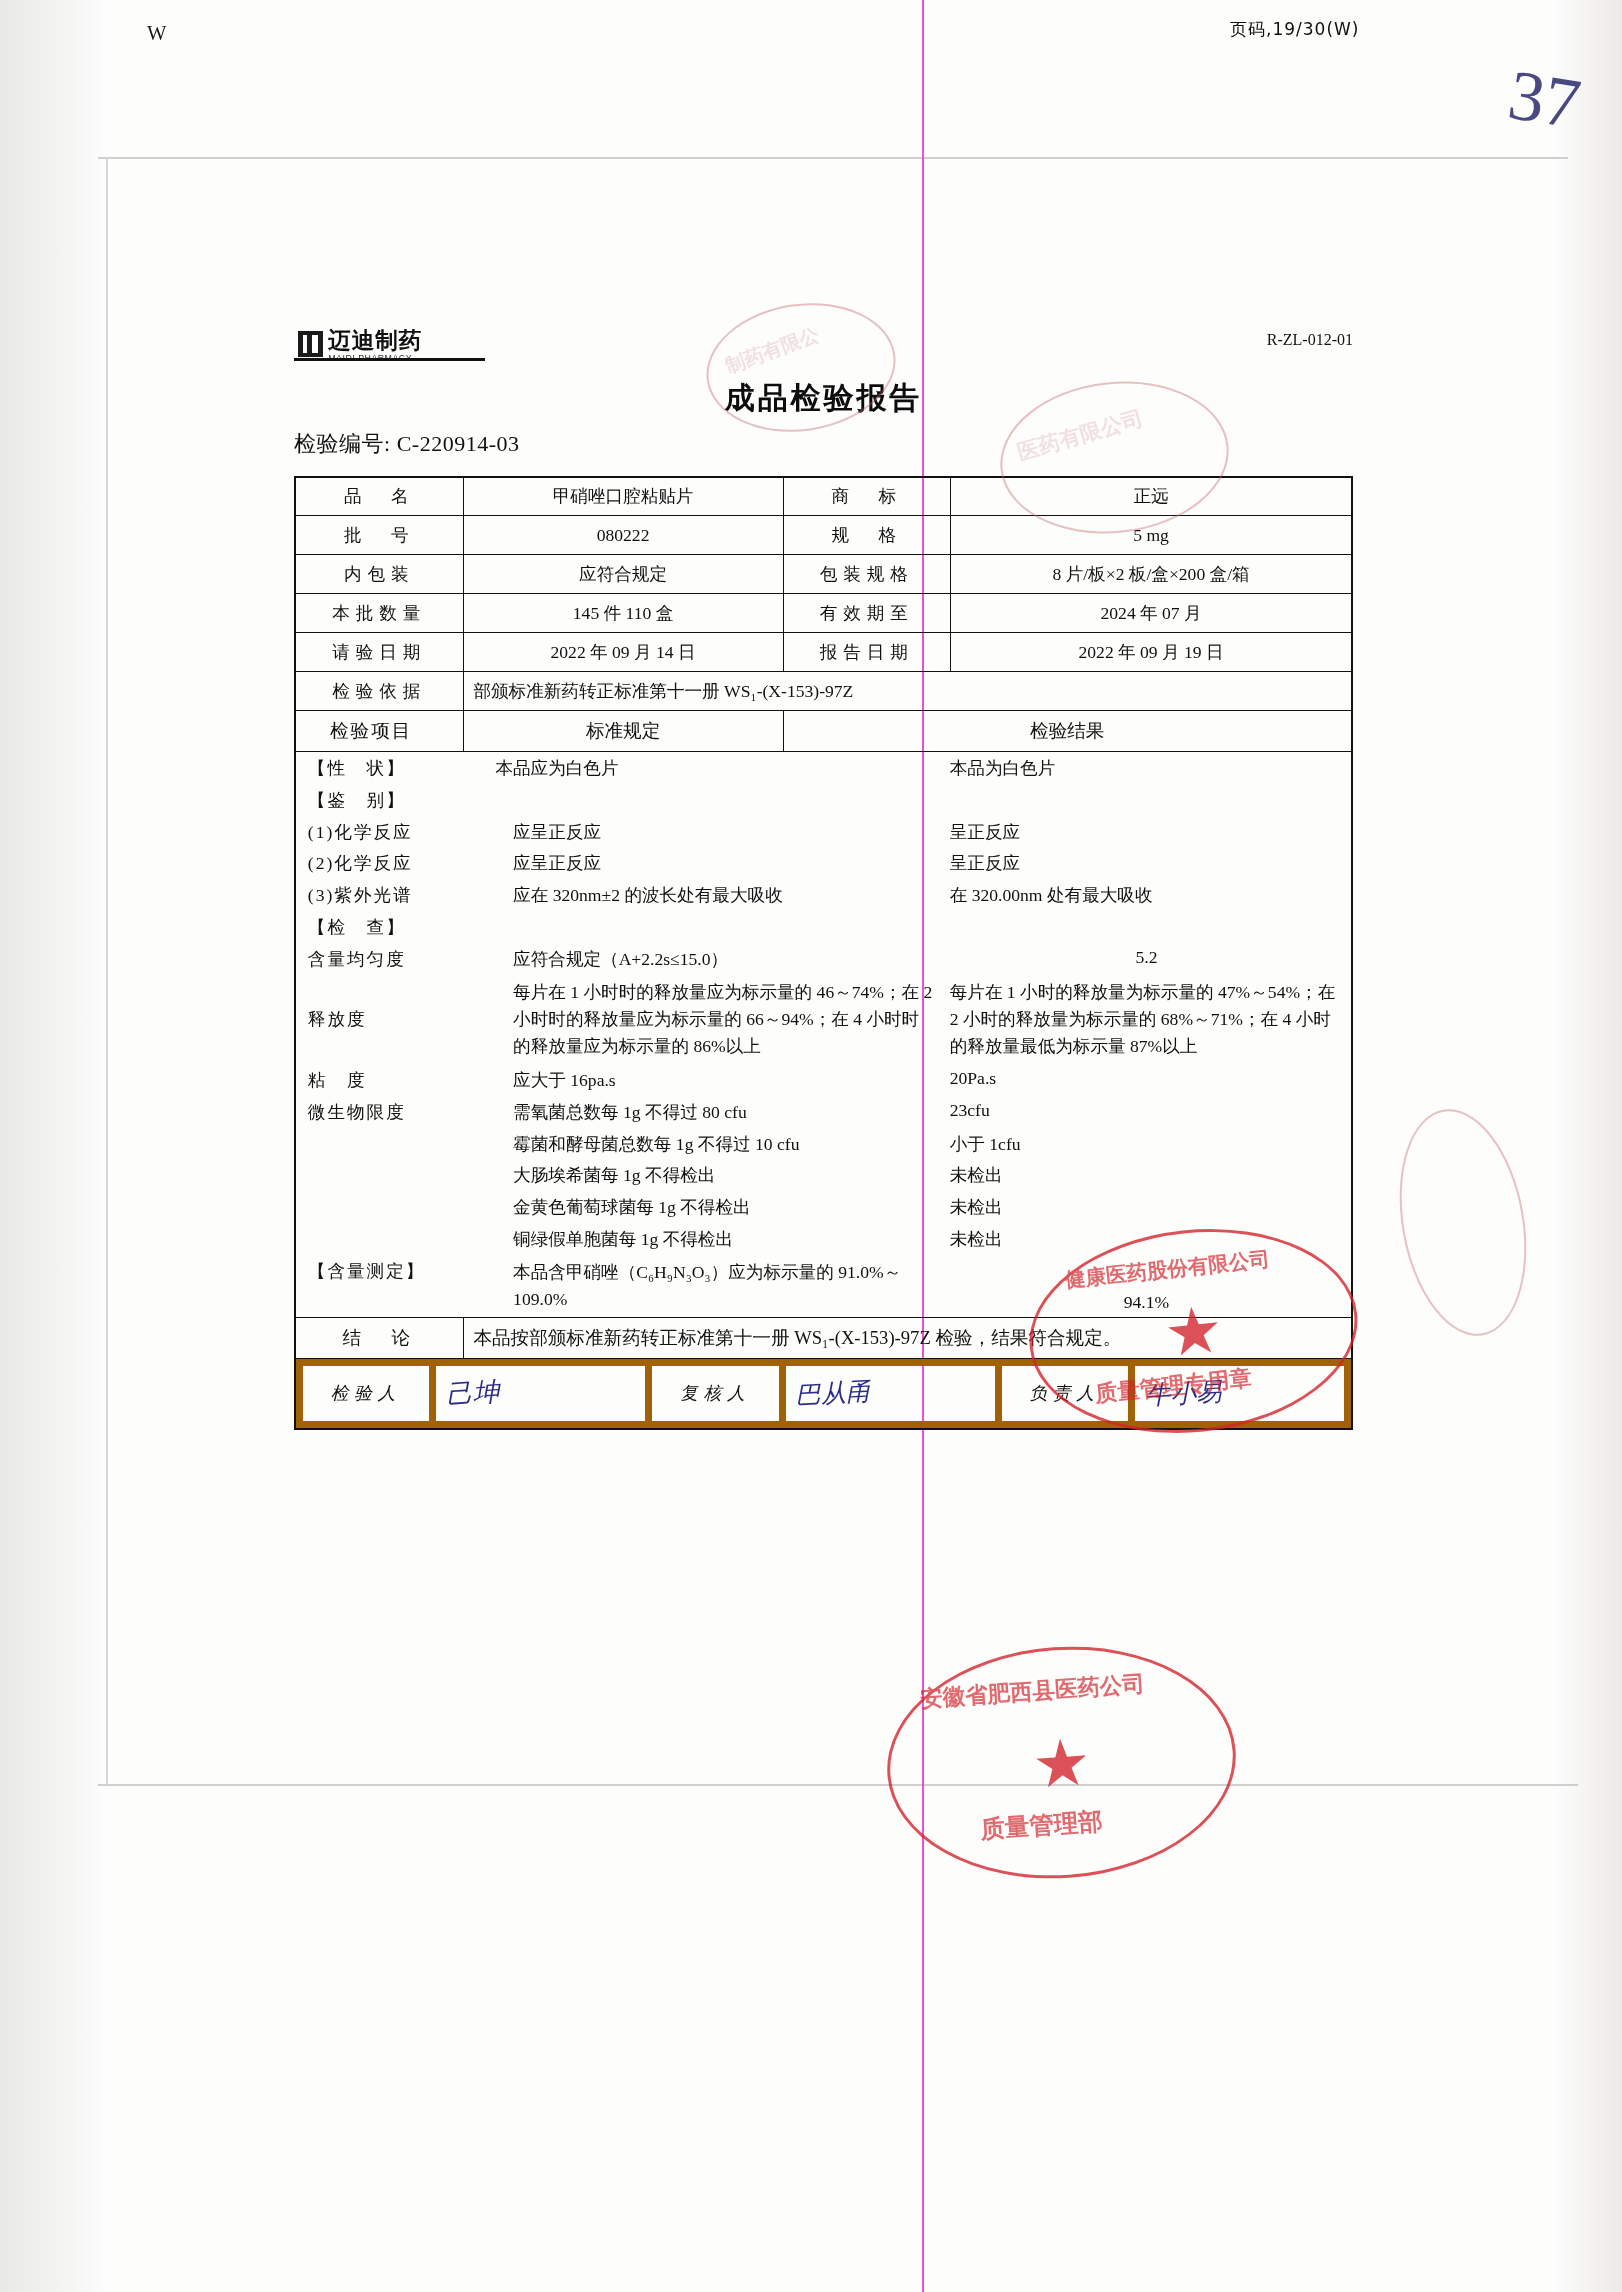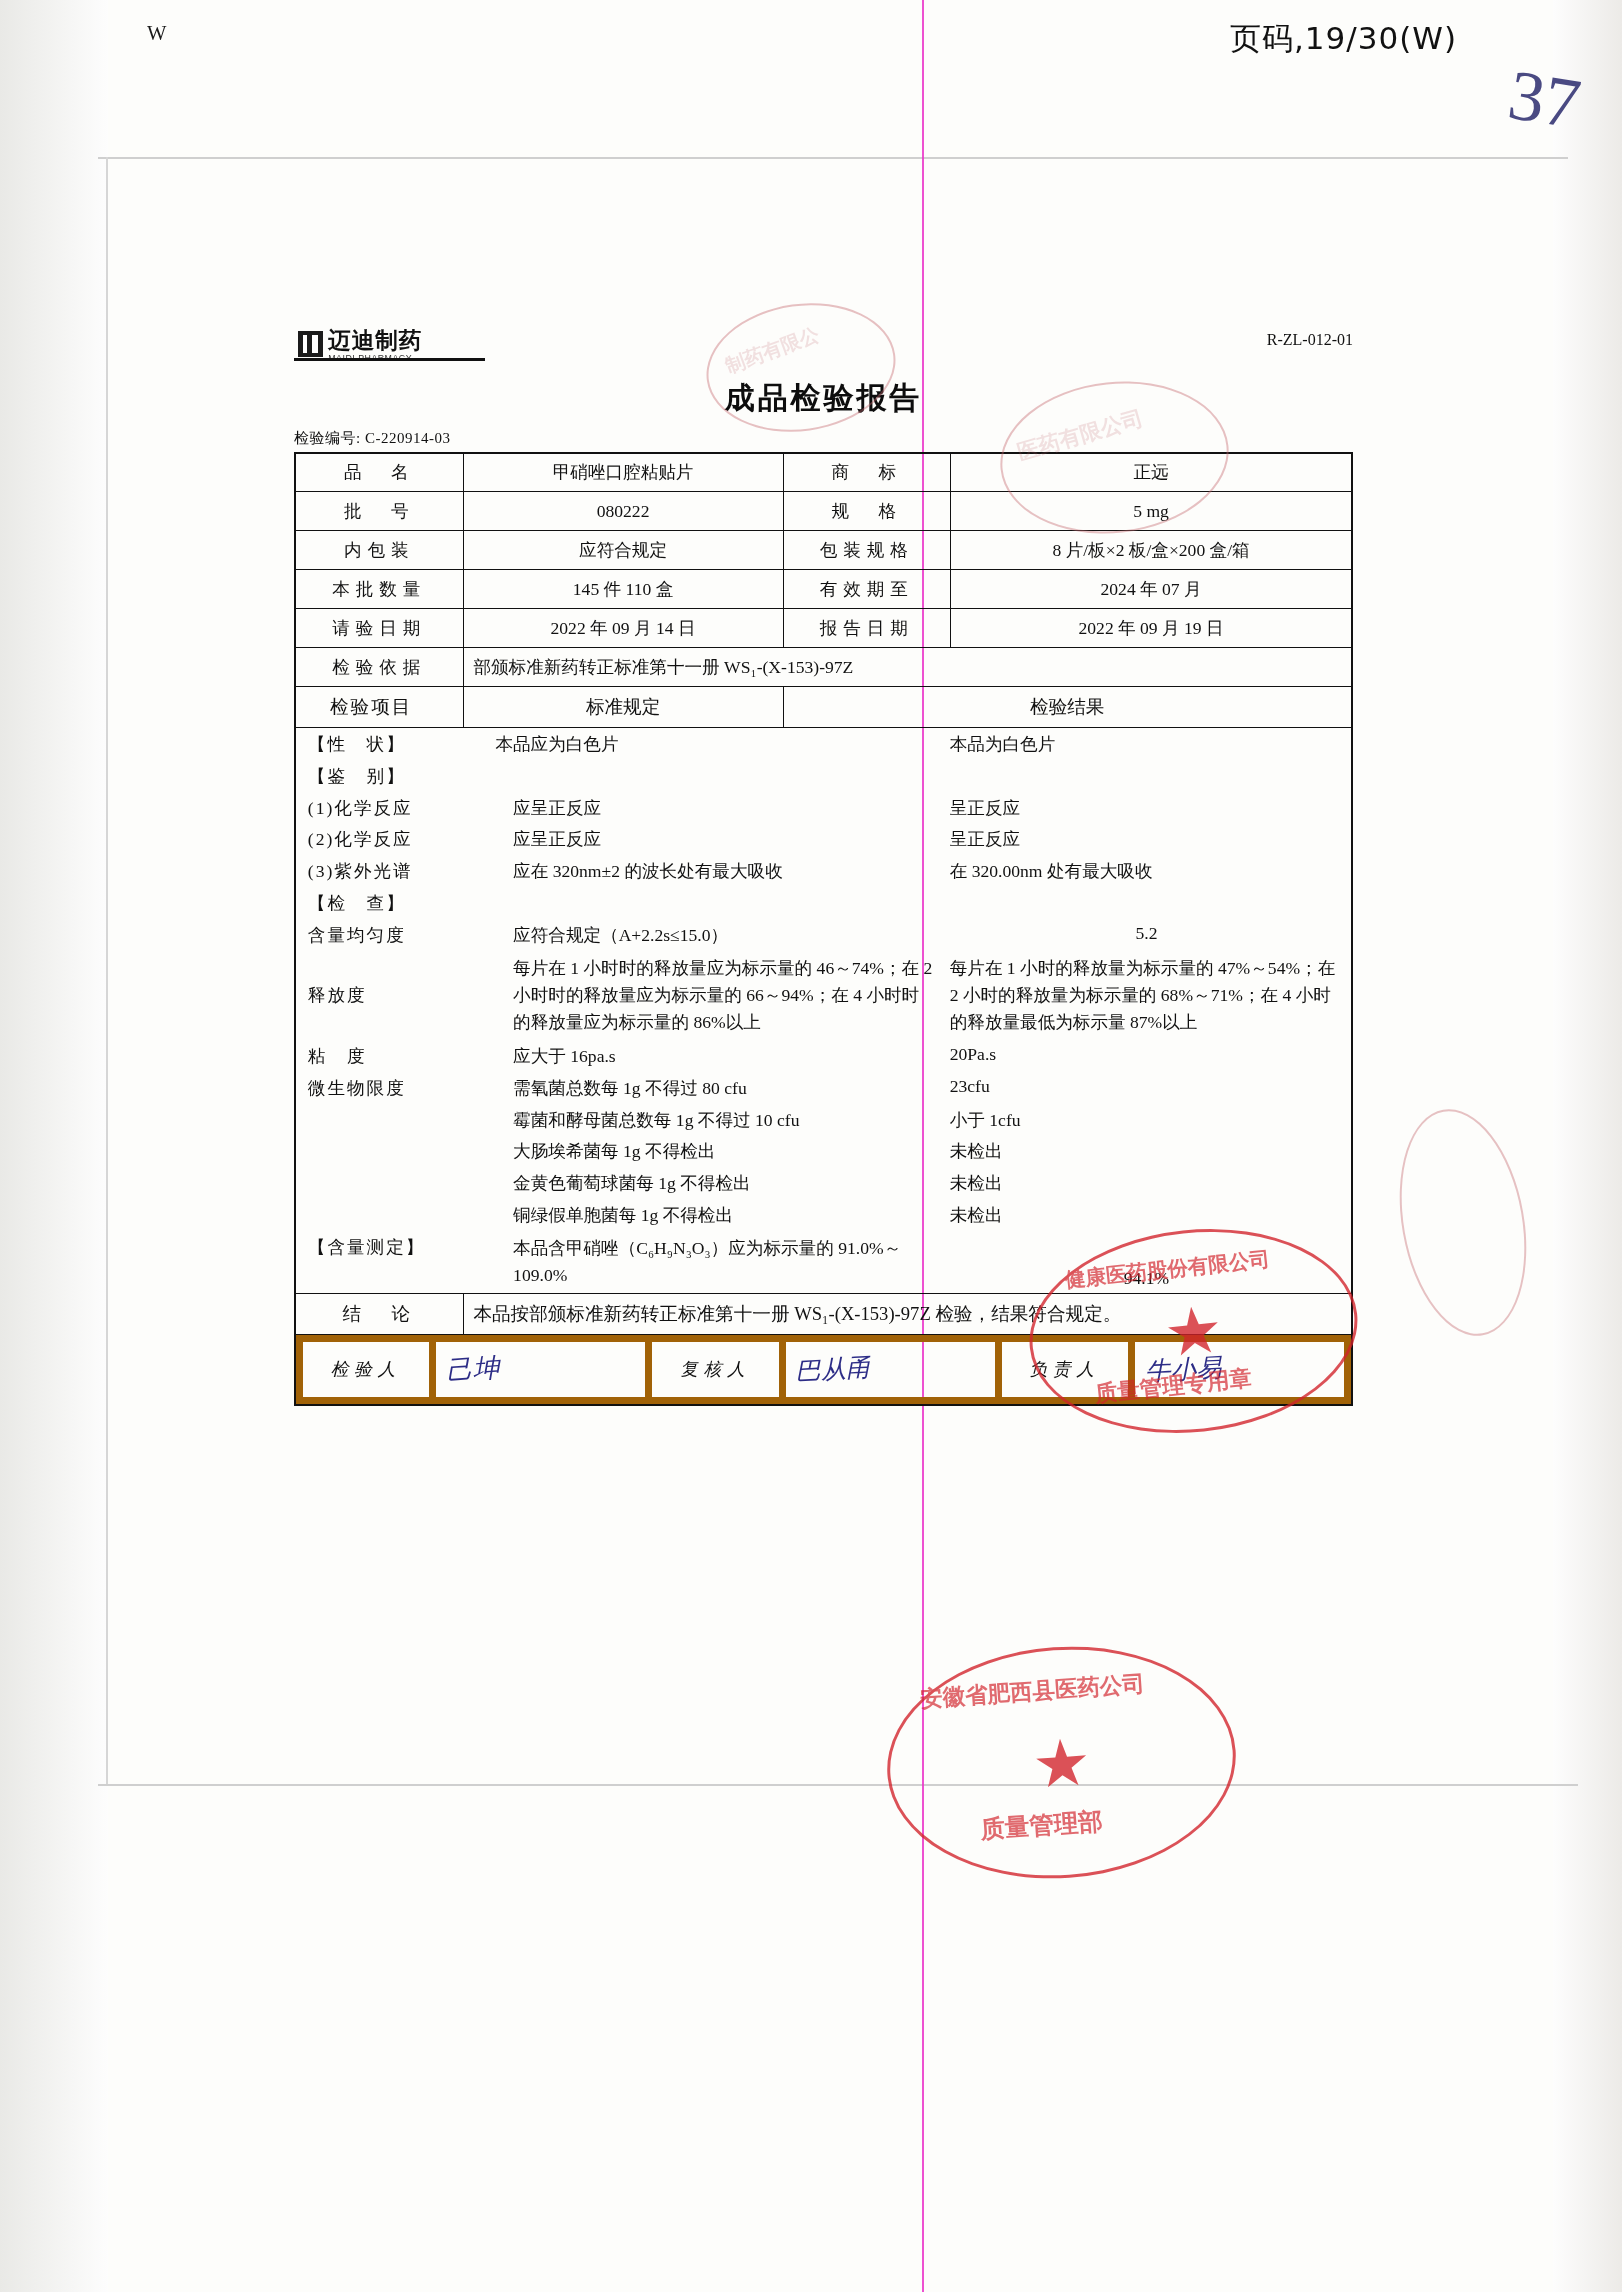--- a/index.html
+++ b/index.html
@@ -44,21 +44,21 @@
     background:#ea33c8;opacity:.85;
   }
 
   
   .page-head-w{
     position:absolute;left:147px;top:21.6px;
     font-size:20.6px;font-family:"Liberation Serif",serif;color:#1a1a1a;
   }
   .page-number{
     position:absolute;left:1230px;top:17.6px;
-    font-size:31px;font-family:"DejaVu Sans",sans-serif;color:#111;
+    font-size:17px;font-family:"DejaVu Sans",sans-serif;color:#111;
     letter-spacing:1px;
   }
   .hand-37{
     position:absolute;left:1509px;top:59px;
     font-size:71px;color:#2b2b6e;
     font-family:"Liberation Serif",serif;
     transform:rotate(9deg);
     opacity:.85;
   }
 
@@ -97,21 +97,21 @@
   .doc-code{
     position:absolute;right:0px;top:7.8px;
     font-size:16px;font-family:"Liberation Serif",serif;color:#111;
   }
 
   .title{
     text-align:center;font-size:30px;font-weight:bold;letter-spacing:2.9px;
     margin-top:11.8px;color:#0d0d0d;font-family:"DejaVu Sans",sans-serif;
   }
   .inspect-no{
-    font-size:15px;margin-top:9.8px;margin-bottom:4px;color:#111;
+    font-size:22px;margin-top:9.8px;margin-bottom:17px;color:#111;
     letter-spacing:0.5px;
   }
 
   table.main{
     width:100%;border-collapse:collapse;
     border:2px solid #111;
     font-size:17.6px;
   }
   table.main td{
     border:1px solid #111;

